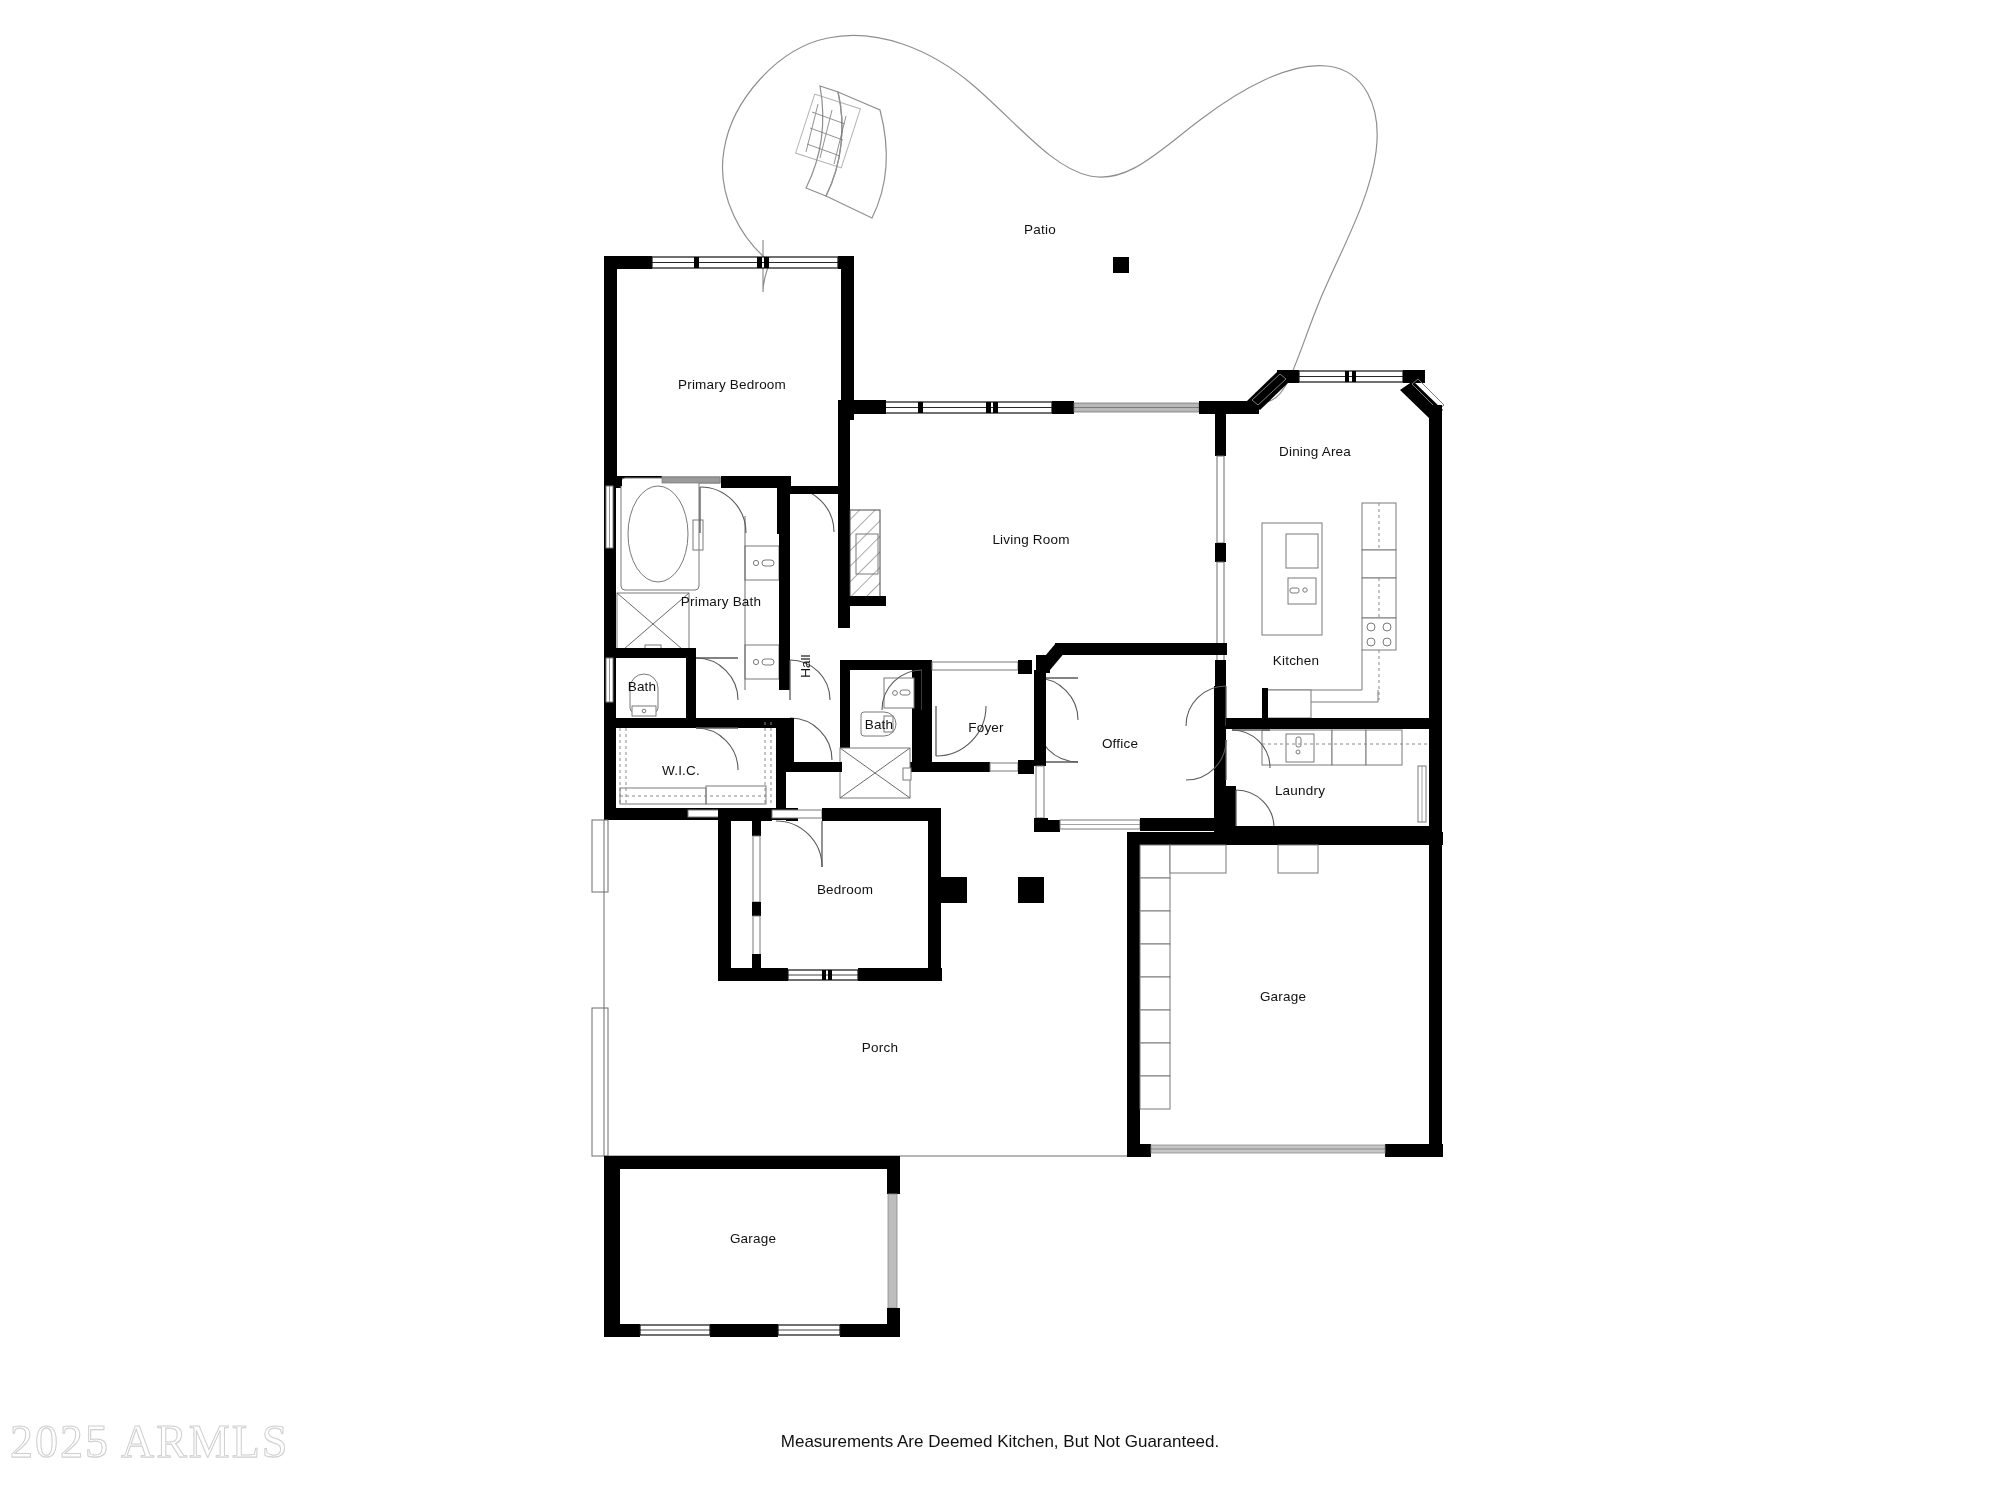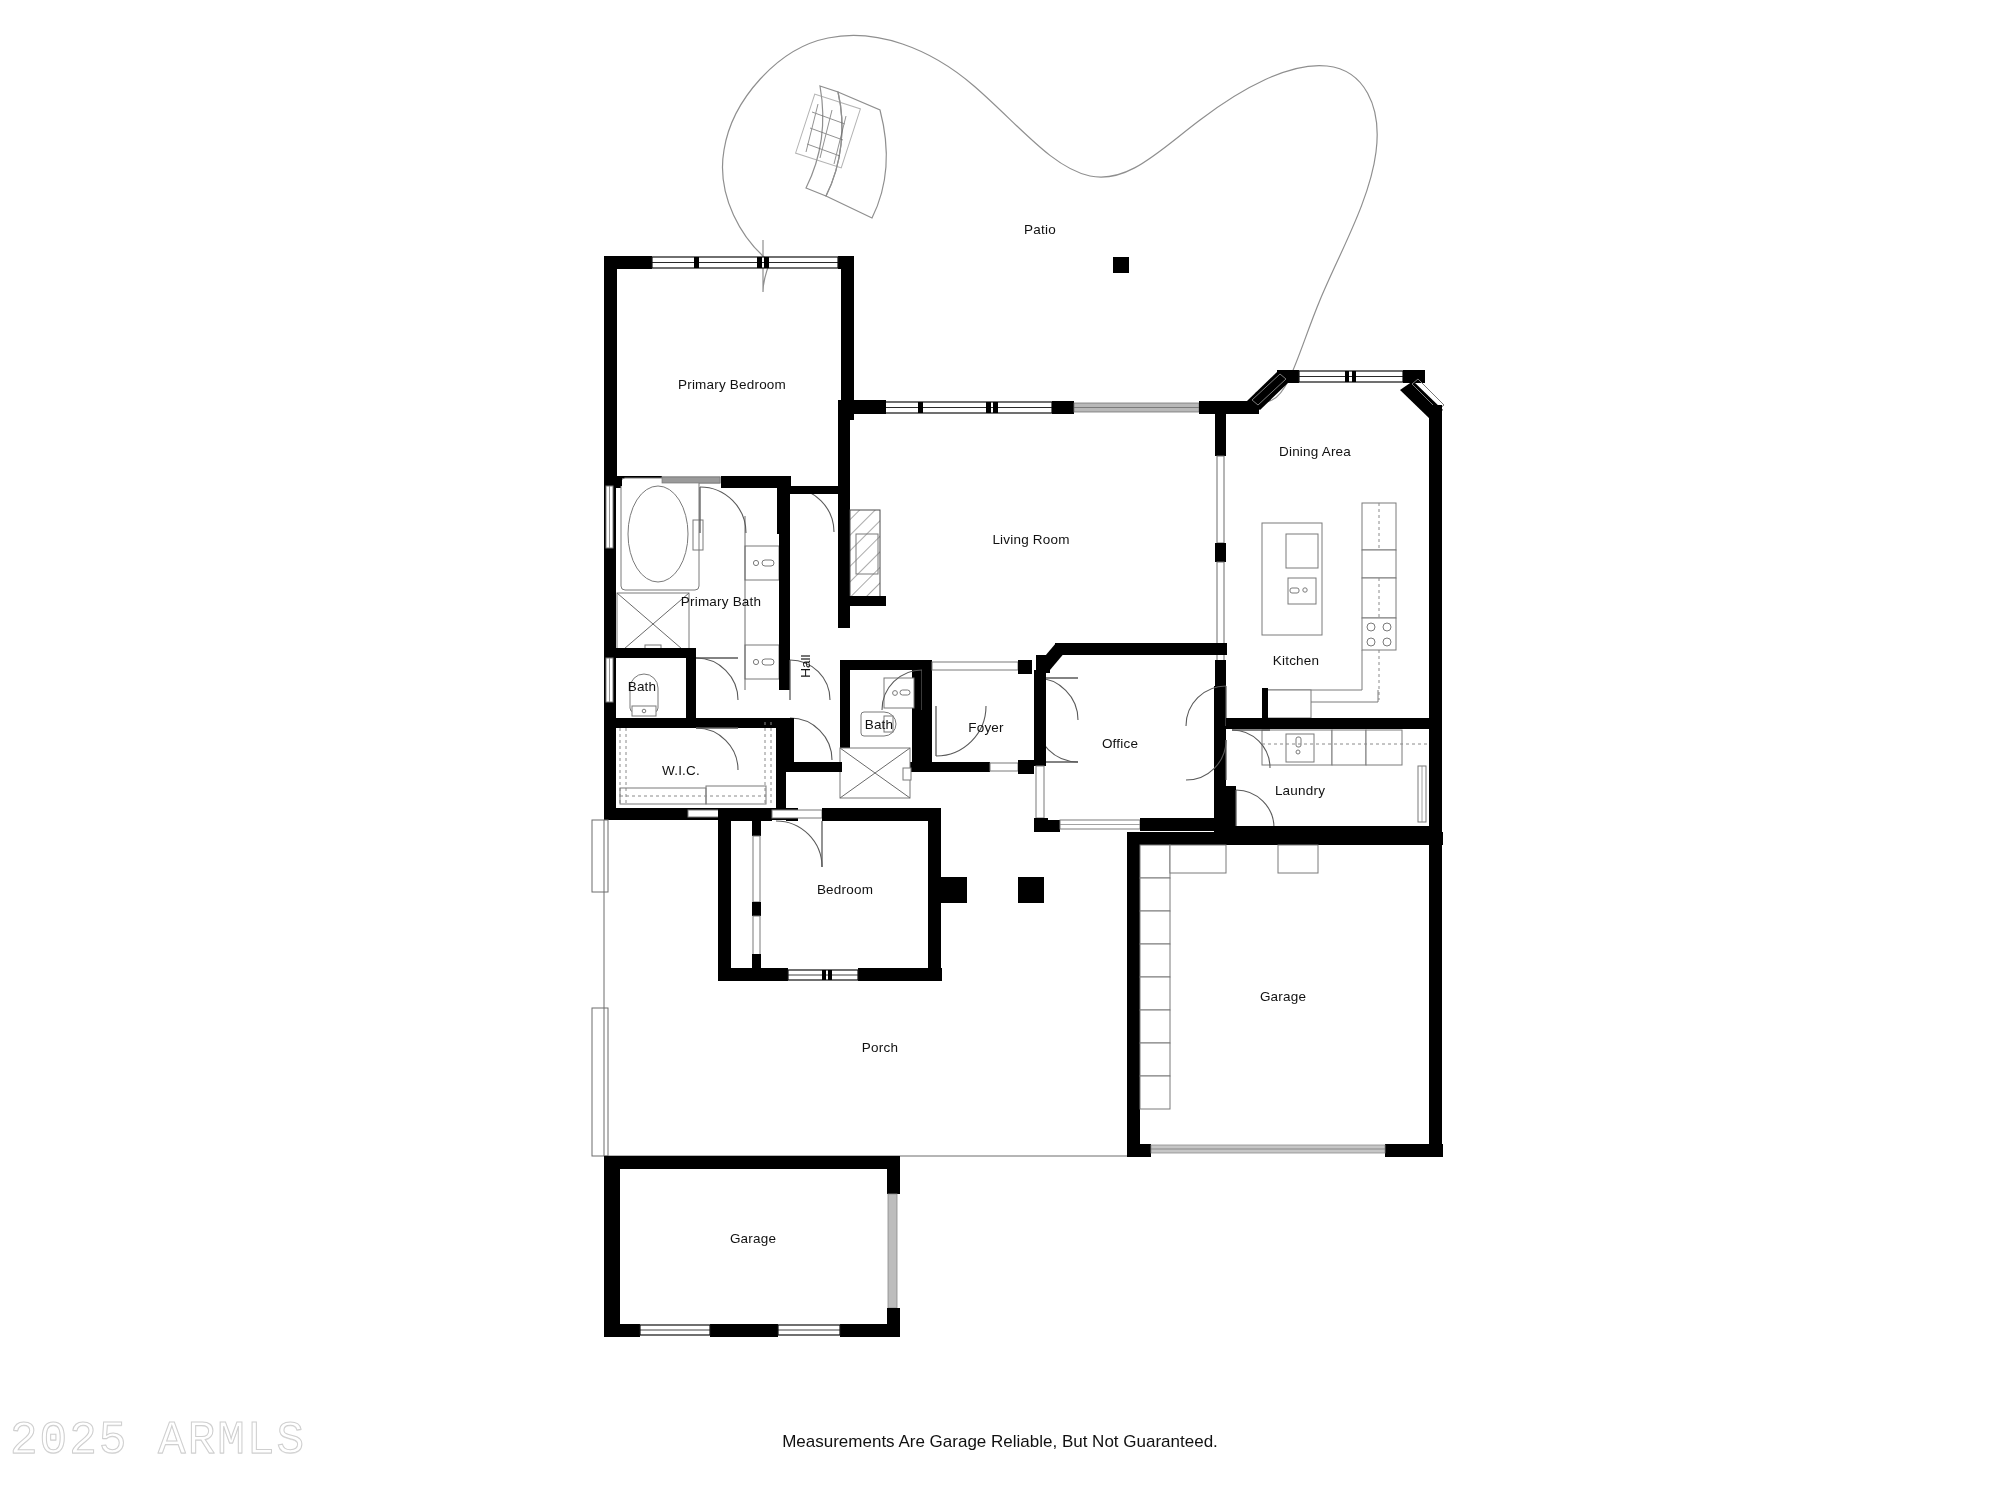--- a/index.html
+++ b/index.html
@@ -94,21 +94,21 @@
     top: 1432px;
     text-align: center;
     font-family: "Liberation Sans", sans-serif;
     font-size: 17px;
     color: #111111;
   }
   .watermark {
     position: absolute;
     left: 10px;
     top: 1415px;
-    font-family: Liberation Mono, monospace;
+    font-family: Liberation Serif, serif;
     font-size: 46px;
     letter-spacing: 2px;
     color: #ffffff;
     -webkit-text-stroke: 1px #cfcfcf;
     text-shadow: 0 1px 0 #e6e6e6;
     user-select: none;
     white-space: nowrap;
   }
 </style>
 </head>
@@ -580,15 +580,15 @@
       <text class="room-label" x="681" y="771">W.I.C.</text>
       <text class="room-label" x="1300" y="791">Laundry</text>
       <text class="room-label" x="845" y="890">Bedroom</text>
       <text class="room-label" x="1283" y="997">Garage</text>
       <text class="room-label" x="880" y="1048">Porch</text>
       <text class="room-label" x="753" y="1239">Garage</text>
     </g>
   </svg>
 
   <div class="watermark">2025 ARMLS</div>
-  <div class="footer-note">Measurements Are Garage Reliable, But Not Guaranteed.</div>
+  <div class="footer-note">Measurements Are Deemed Kitchen, But Not Guaranteed.</div>
 
 </div>
 
 </body></html>

